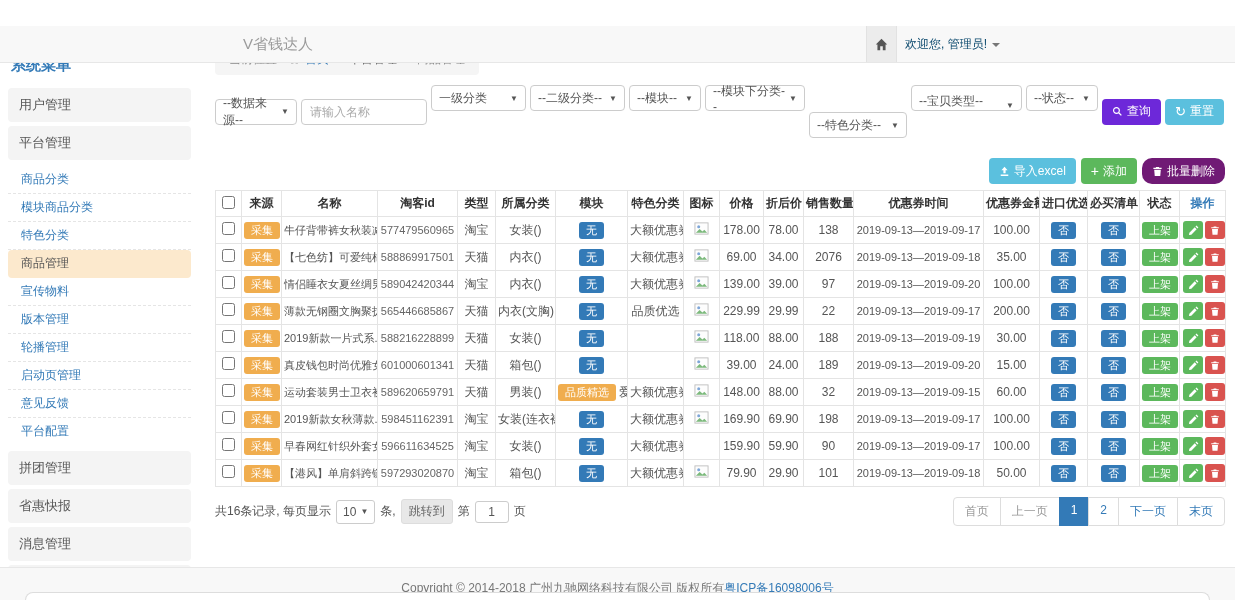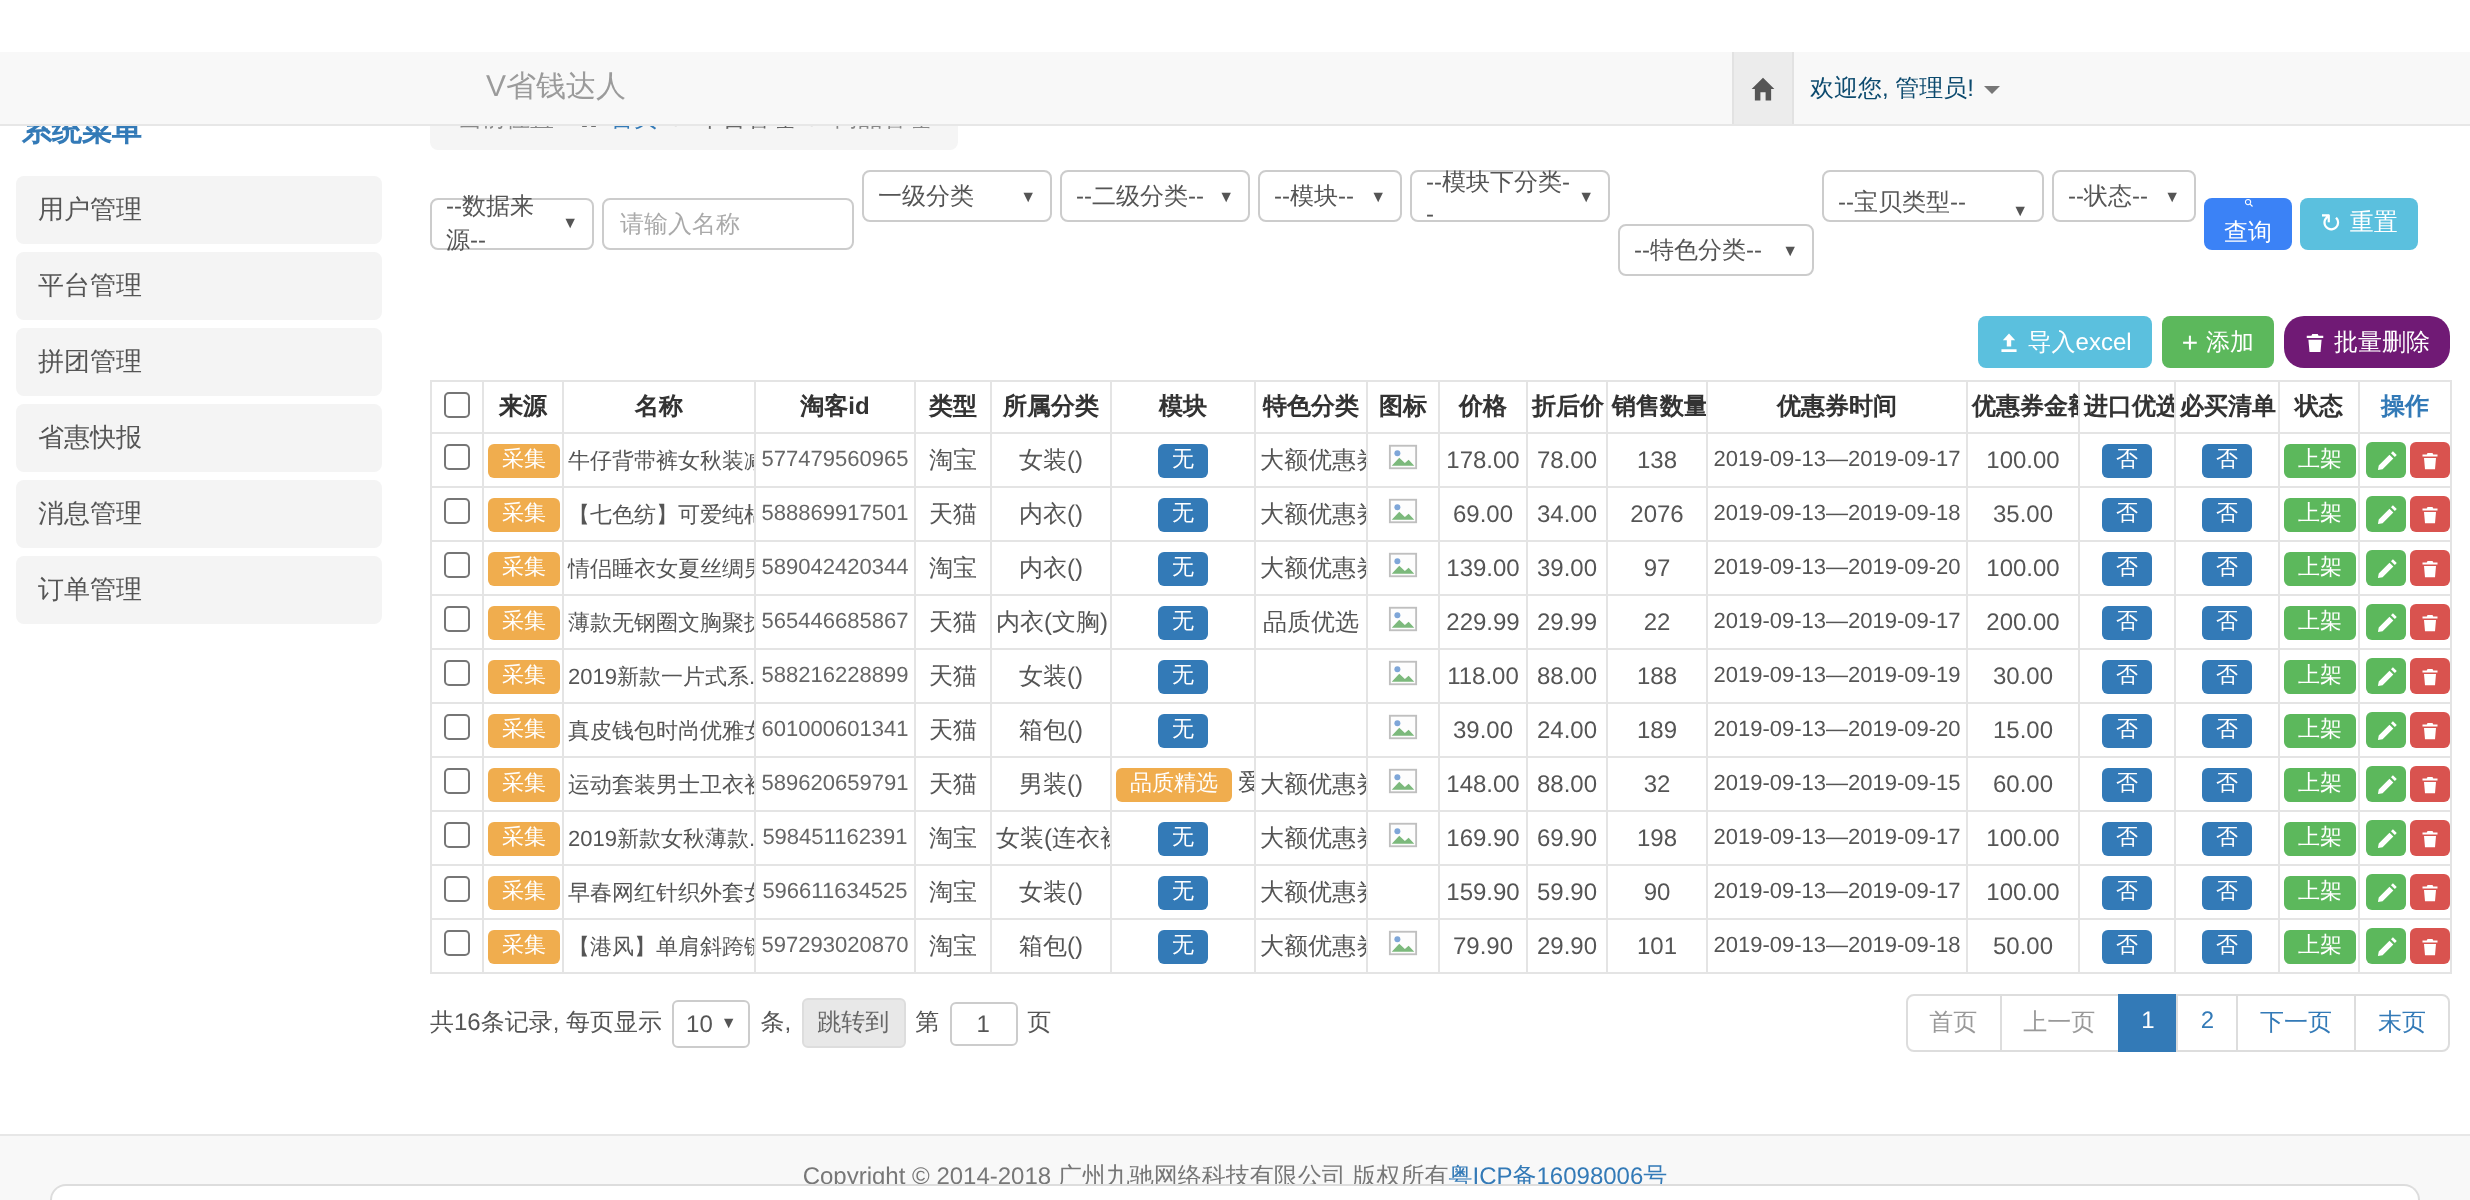--- a/index.html
+++ b/index.html
@@ -46,21 +46,21 @@
   .fselect { height:26px; border:1px solid #ccc; border-radius:4px; background:#fff;
     display:flex; align-items:center; justify-content:space-between;
     padding:0 7px; color:#555; cursor:pointer; flex:none; }
   .fselect .caret { font-size:8px; color:#555; margin-left:4px; }
   .finput { height:26px; width:126px; border:1px solid #ccc; border-radius:4px;
     padding:0 8px; font-size:12px; color:#a16207; font-family:inherit; }
   .finput::placeholder { color:#aaa; }
   .btn { height:26px; border:none; border-radius:4px; color:#fff; font-size:12px;
     font-family:inherit; display:inline-flex; align-items:center; gap:4px;
     padding:0 10px; cursor:pointer; flex:none; }
-  .btn-primary { background:#3b82f6;flex-direction:column; }
+  .btn-primary { background:#6d28d9; }
   .btn-info { background:#5bc0de; }
   .btn-success { background:#5cb85c; }
   .btn-danger-muted { background:#701a75;border-radius:10px; }
   
   .toolbar { display:flex; justify-content:flex-end; gap:5px; margin:20px 0 6px 0; }
   
   table { width:1010px; table-layout:fixed; border-collapse:collapse; }
   th, td { border:1px solid #e4e4e4; text-align:center; vertical-align:middle;
     padding:4px 2px; overflow:hidden; white-space:nowrap; }
   th { color:#333; font-weight:bold; font-size:12px; height:24px; }
@@ -123,20 +123,32 @@
   <span class="welcome">
     <span>欢迎您, 管理员!</span><span class="caret-dn"></span>
   </span>
 </div>
 
 <div class="sidebar">
   <div class="side-heading">系统菜单</div>
   <div id="side-list">
       <div class="side-item">用户管理</div>
       <div class="side-item">平台管理</div>
+      <div class="side-subgroup">
+        <div class="side-sub">商品分类</div>
+        <div class="side-sub">模块商品分类</div>
+        <div class="side-sub">特色分类</div>
+        <div class="side-sub active">商品管理</div>
+        <div class="side-sub">宣传物料</div>
+        <div class="side-sub">版本管理</div>
+        <div class="side-sub">轮播管理</div>
+        <div class="side-sub">启动页管理</div>
+        <div class="side-sub">意见反馈</div>
+        <div class="side-sub">平台配置</div>
+      </div>
       <div class="side-item">拼团管理</div>
       <div class="side-item">省惠快报</div>
       <div class="side-item">消息管理</div>
       <div class="side-item">订单管理</div>
     </div>
 </div>
 
 <div class="main">
 
   <div class="breadcrumb">

